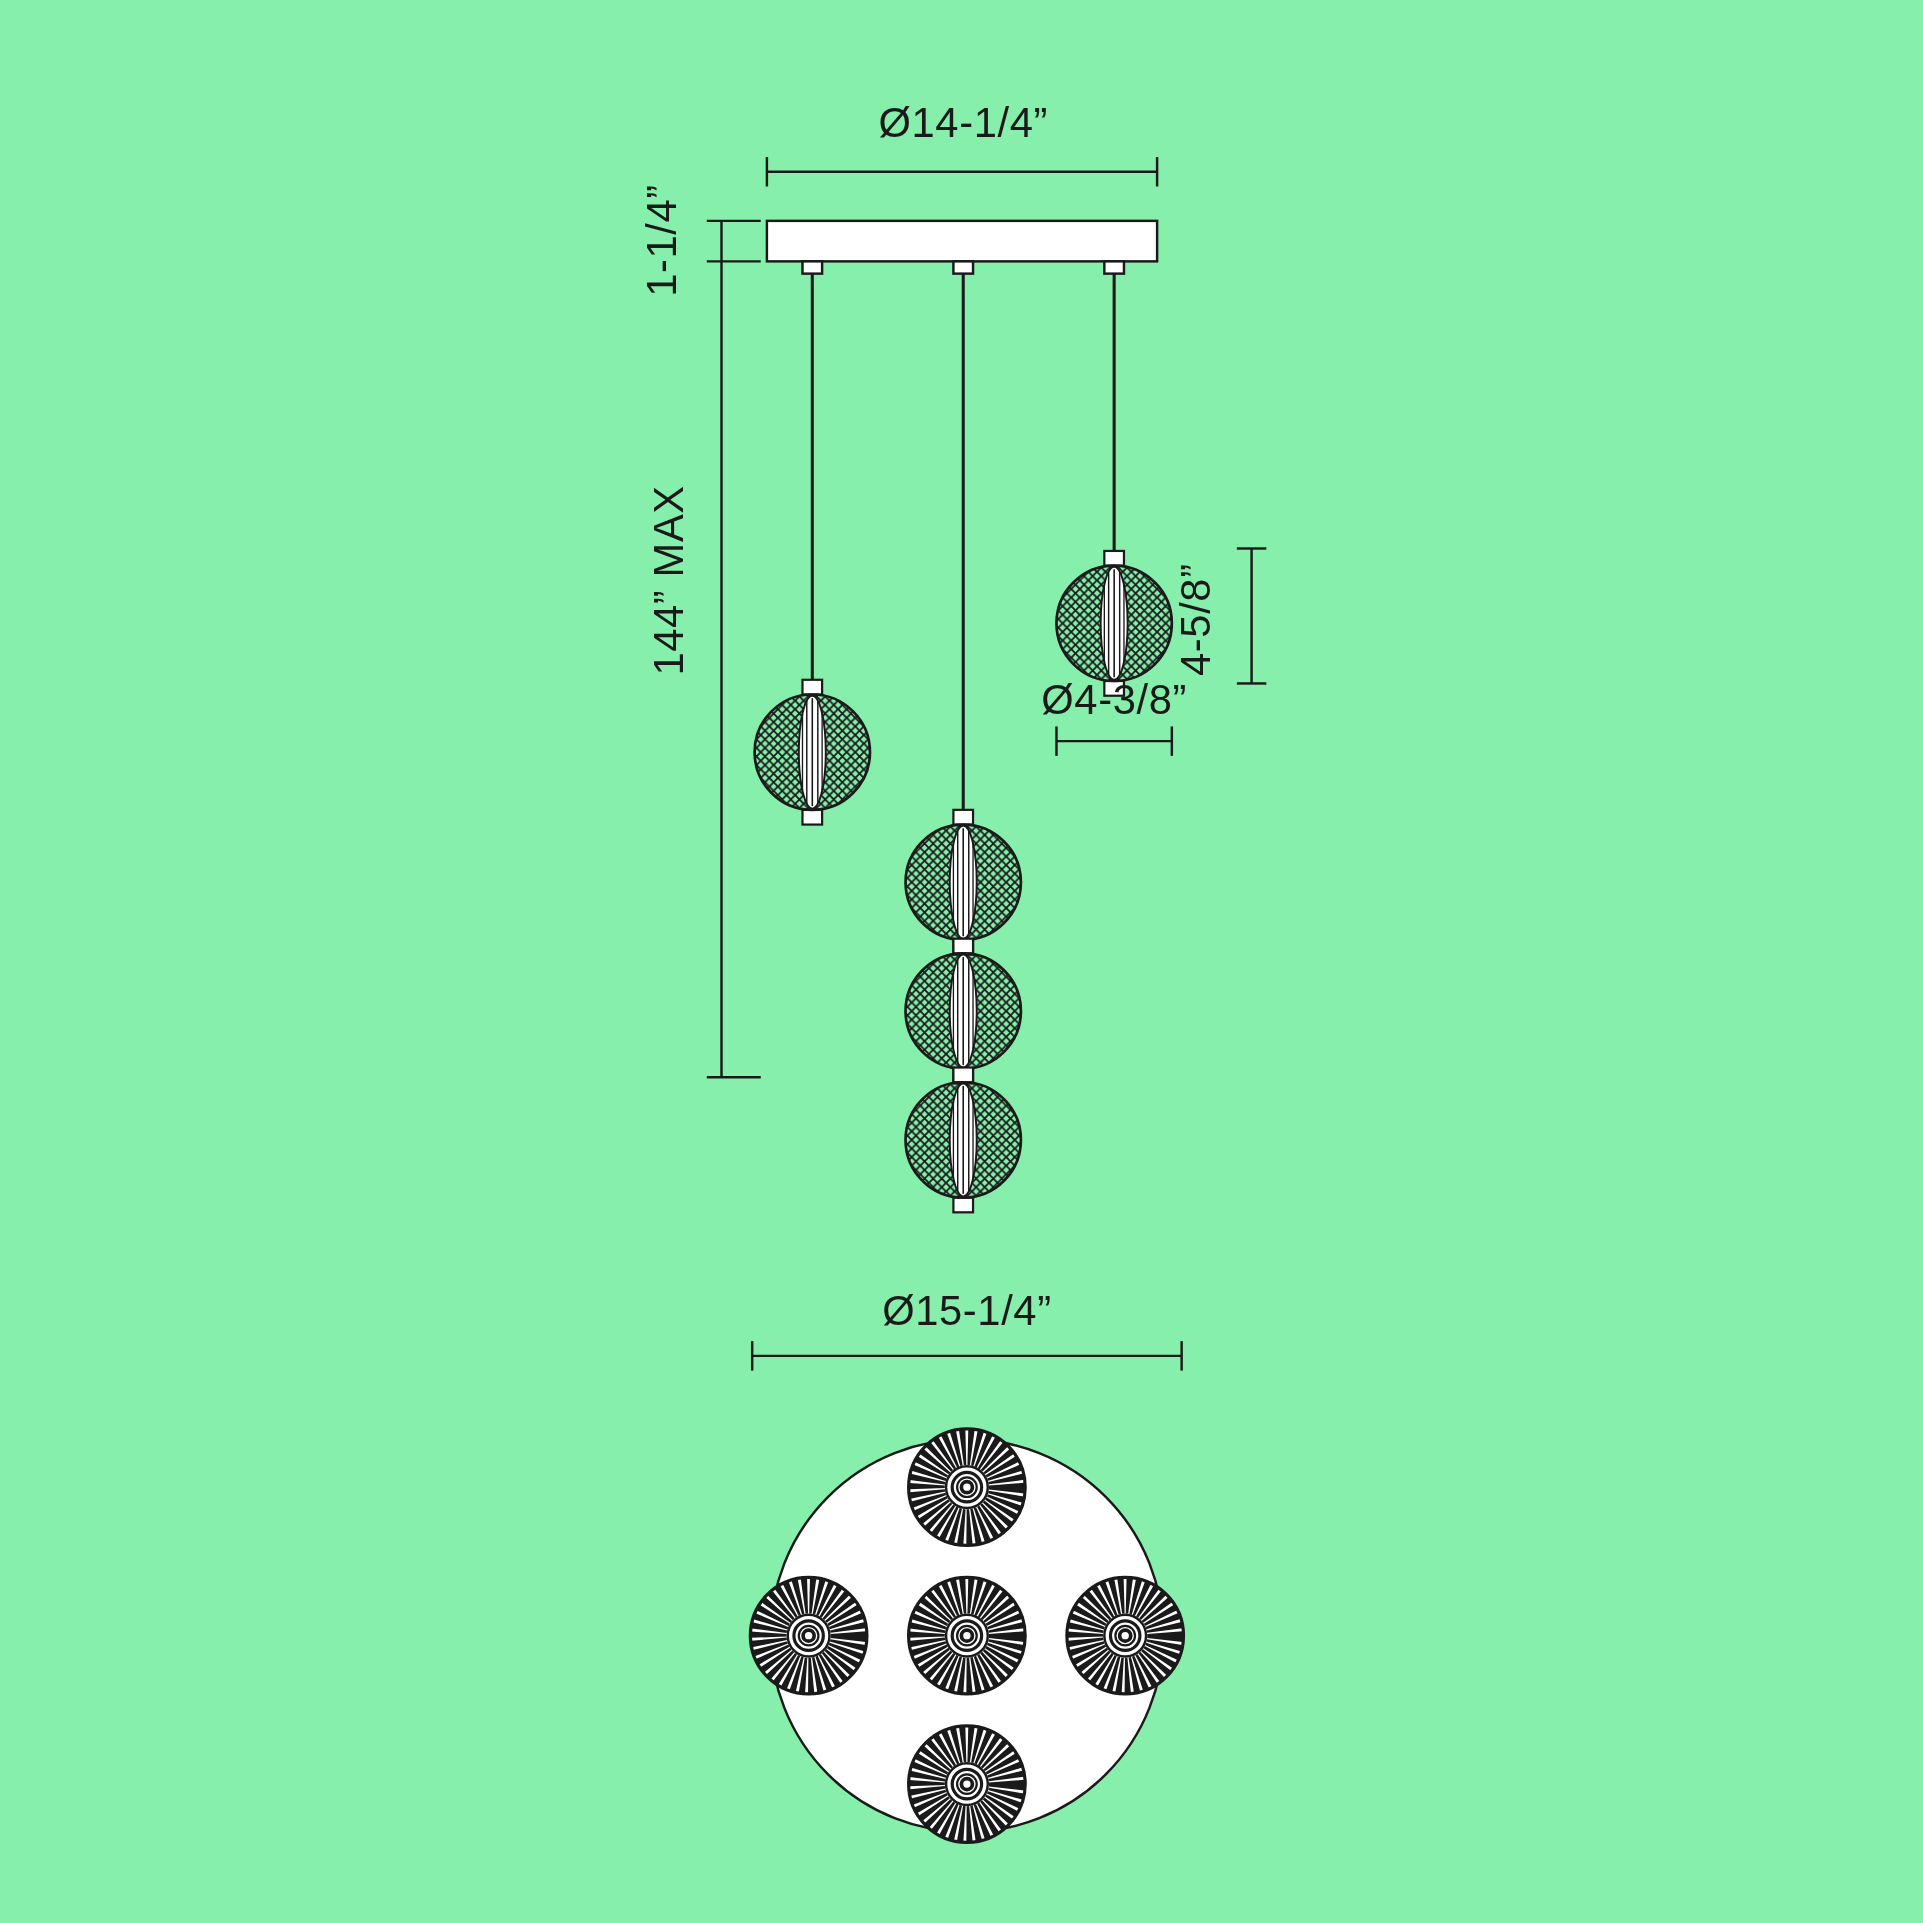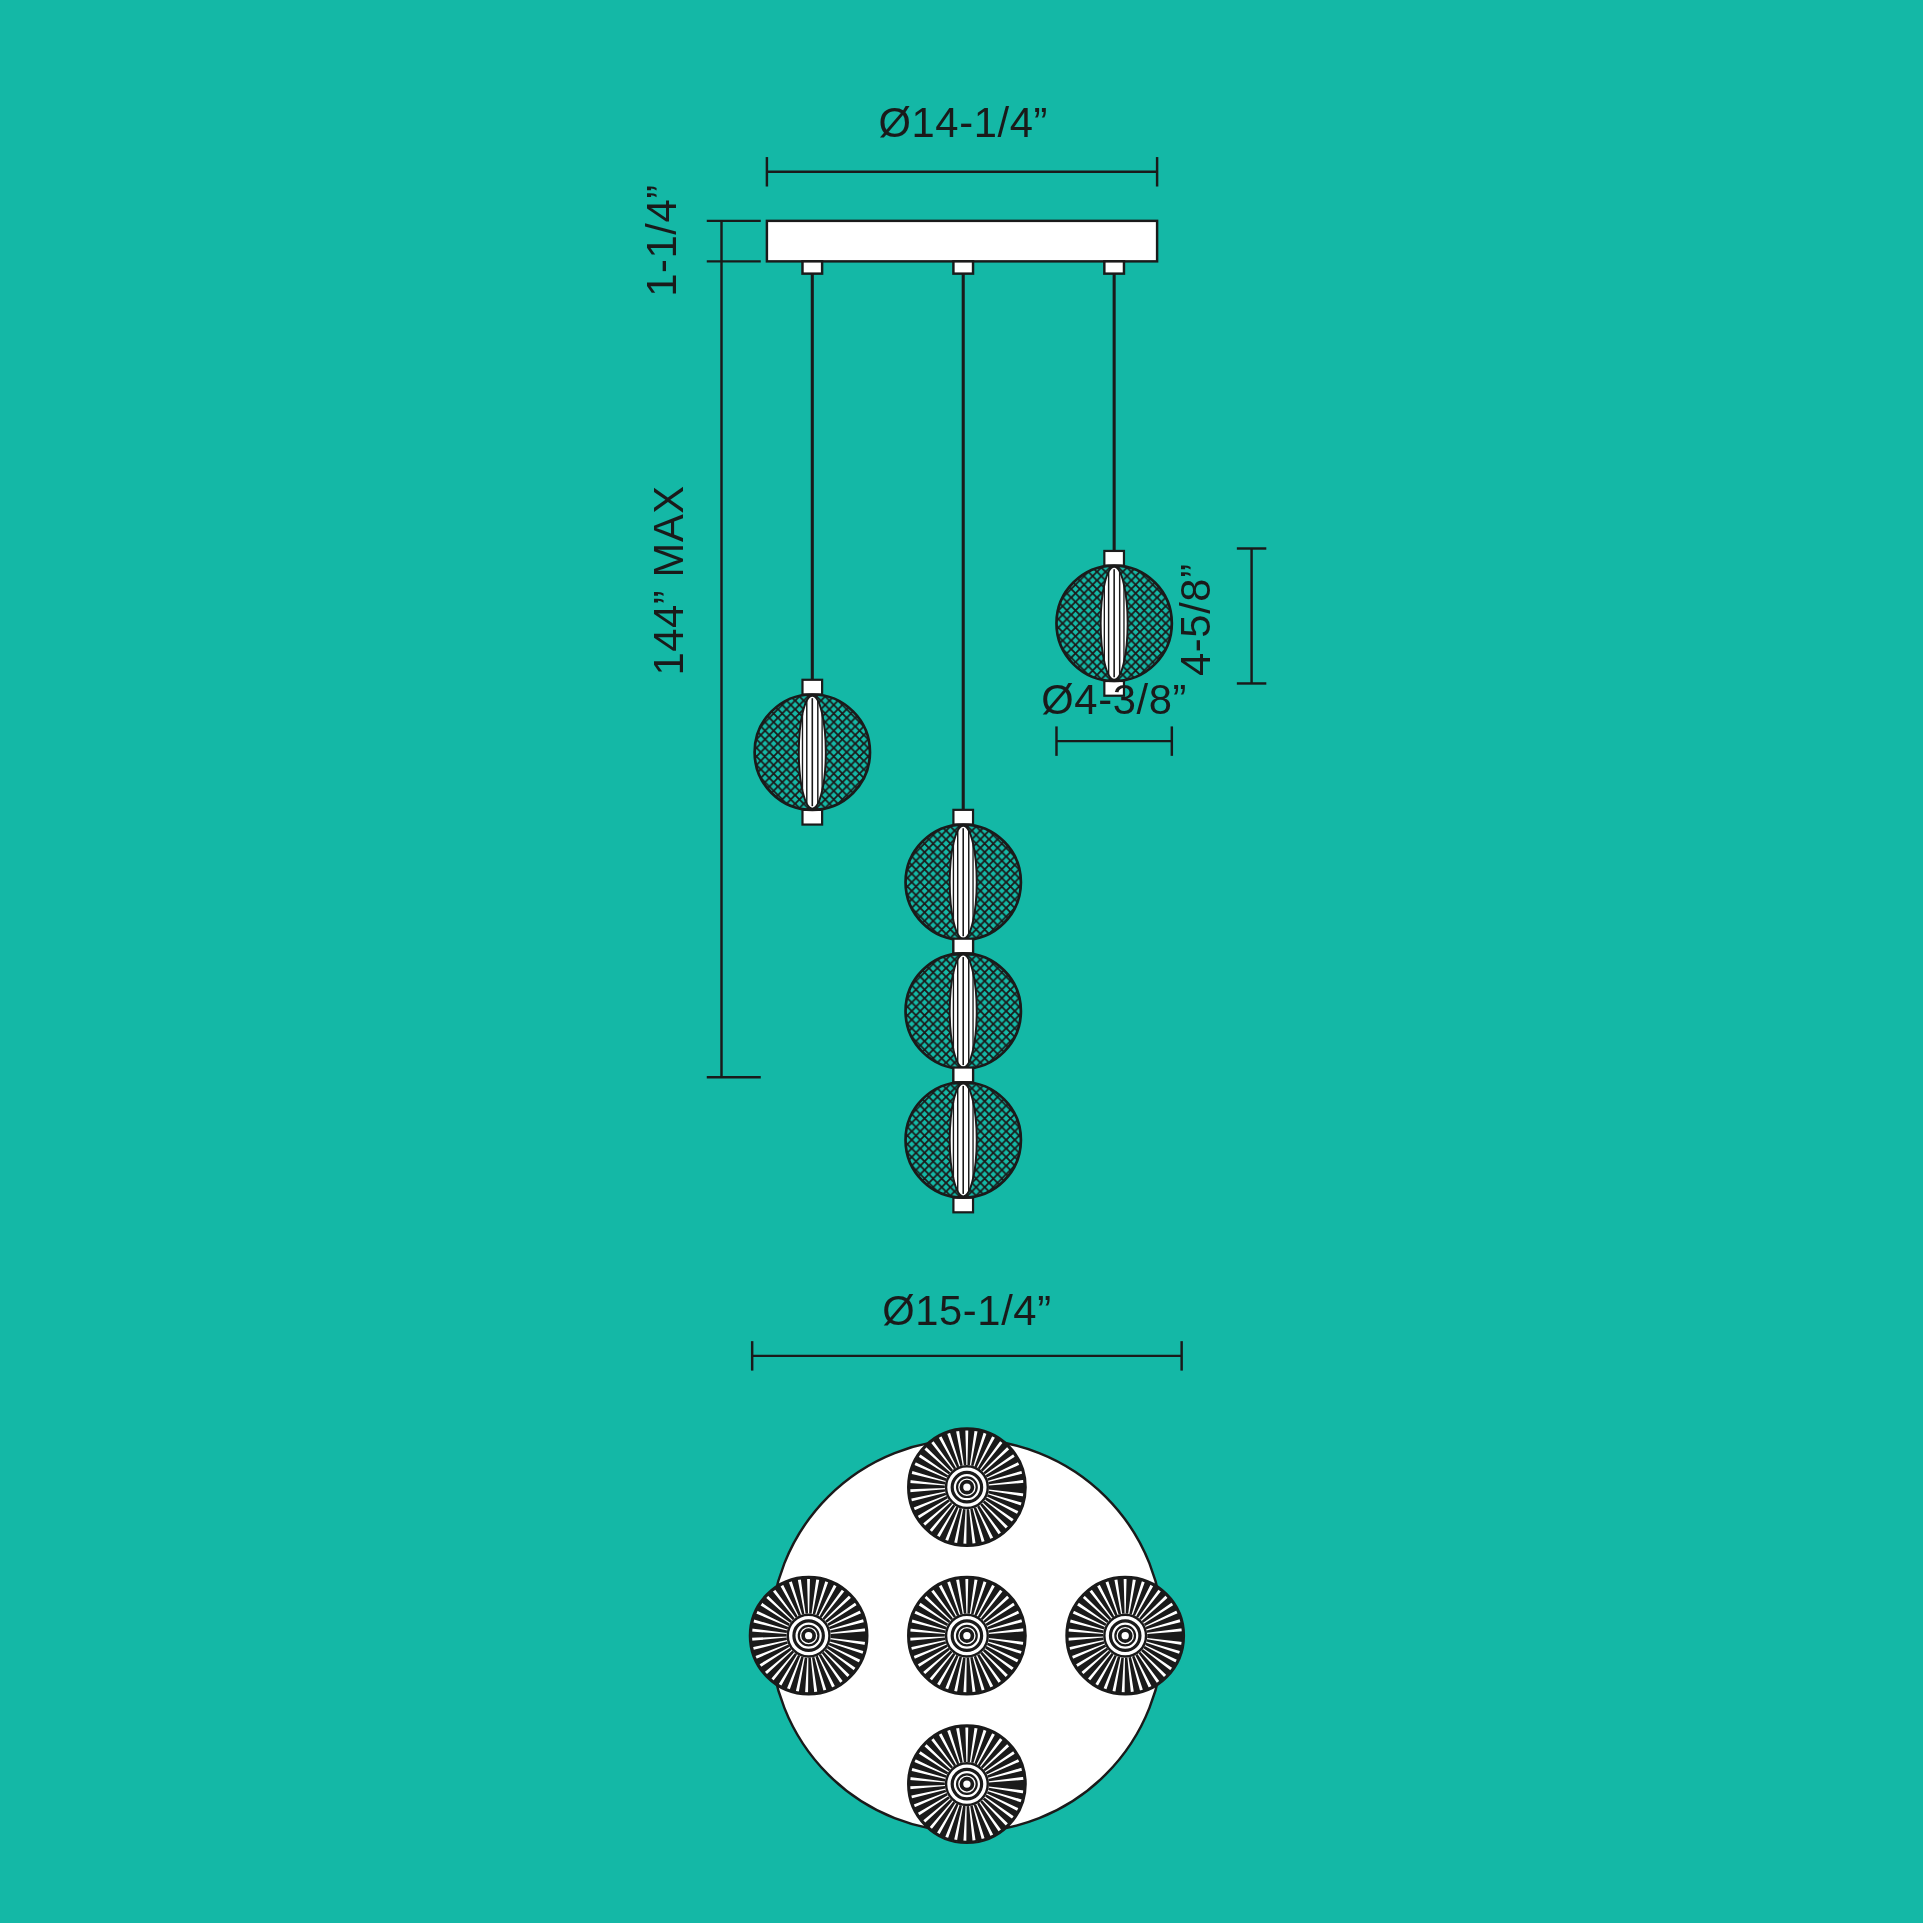--- a/index.html
+++ b/index.html
@@ -6,21 +6,21 @@
     margin: 0;
     padding: 0;
     background: #ffffff;
     width: 1924px;
     height: 1924px;
     font-family: "Liberation Sans", sans-serif;
   }
   .drawing-wrap {
     width: 1924px;
     height: 1924px;
-    background: #14b8a6;
+    background: #86efac;
   }
   svg text {
     font-family: "Liberation Sans", sans-serif;
     font-size: 34px;
     fill: #1a1a1a;
     letter-spacing: 0.5px;
   }
   .dim-line, .tick, .ext {
     stroke: #1a1a1a;
     stroke-width: 2;

